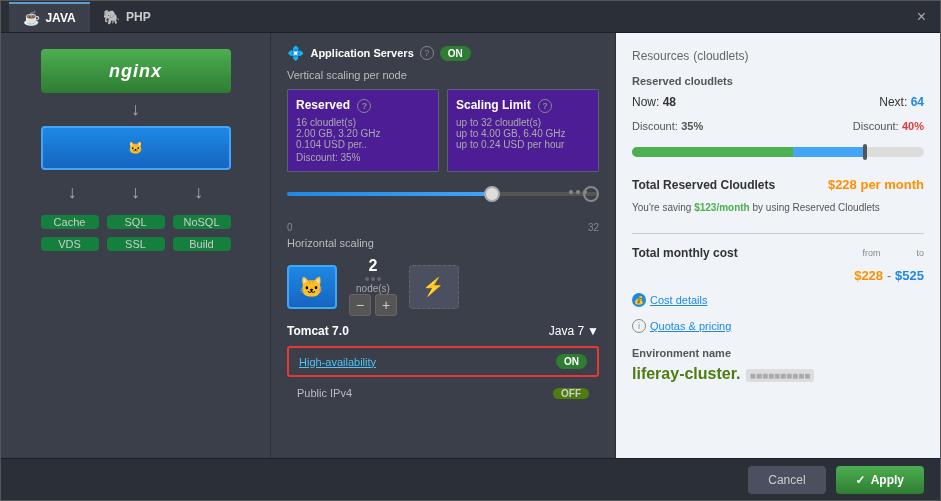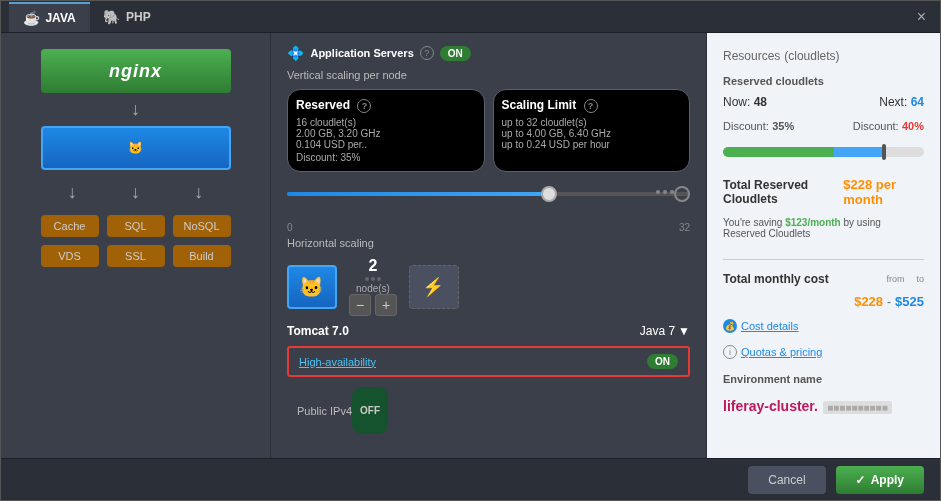--- a/index.html
+++ b/index.html
@@ -103,27 +103,27 @@
       width: 190px;
       justify-content: space-around;
       margin: 6px 0;
     }
     .small-nodes {
       display: flex;
       gap: 8px;
       margin-bottom: 8px;
     }
     .node-btn {
-      background: #a16207;
+      background: #15803d;
       border: none;
       border-radius: 4px;
       color: #ccc;
       font-size: 11px;
       width: 58px;
-      height: 22px;
+      height: 14px;
       cursor: pointer;
     }
     .node-btn-row2 {
       display: flex;
       gap: 8px;
     }
     
     .middle-panel {
       flex: 1;
       padding: 12px 16px;
@@ -161,23 +161,23 @@
       color: #bbb;
       font-size: 11px;
       margin-bottom: 8px;
     }
     .scaling-boxes {
       display: flex;
       gap: 8px;
       margin-bottom: 10px;
     }
     .scaling-box {
-      background: #000000;
+      background: #4c1d95;
       border: 1px solid #5a6070;
-      border-radius: 13px;
+      border-radius: 1px;
       padding: 8px;
       flex: 1;
       color: #ddd;
       font-size: 11px;
     }
     .scaling-box-title {
       font-weight: bold;
       color: #fff;
       font-size: 12px;
       margin-bottom: 4px;
@@ -358,41 +358,41 @@
     }
     .ha-label {
       color: #4fc3f7;
       font-size: 11px;
       text-decoration: underline;
       cursor: pointer;
     }
     .ipv4-row {
       display: flex;
       align-items: center;
-      justify-content: flex-start;
+      justify-content: space-between;
       padding: 6px 10px;
       margin-top: 4px;
     }
     .ipv4-label {
       color: #bbb;
       font-size: 11px;
     }
     .toggle-off {
-      background: #14532d;
+      background: #4d7c0f;
       color: #ccc;
       font-size: 10px;
       font-weight: bold;
       border-radius: 10px;
-      padding: 18px 8px;
+      padding: 0 8px;
       border: none;
       cursor: pointer;
     }
     
     .right-panel {
-      width: 233px;
+      width: 324px;
       background: #f0f4f8;
       padding: 14px 16px;
       display: flex;
       flex-direction: column;
       gap: 8px;
       flex-shrink: 0;
     }
     .resources-title {
       color: #333;
       font-size: 14px;
@@ -539,25 +539,25 @@
       text-decoration: underline;
       cursor: pointer;
     }
     .env-section {
       margin-top: 4px;
     }
     .env-label {
       color: #555;
       font-size: 11px;
       font-weight: bold;
-      margin-bottom: 13px;
+      margin-bottom: 6px;
     }
     .env-name {
-      color: #be185d;
-      font-size: 14px;
+      color: #4d7c0f;
+      font-size: 16px;
       font-weight: bold;
     }
     .env-domain {
       color: #aaa;
       font-size: 10px;
       background: #ddd;
       padding: 1px 4px;
       border-radius: 2px;
       margin-left: 2px;
     }
@@ -810,21 +810,21 @@
         <span>by using Reserved Cloudlets</span>
       </div>
 
       <hr class="divider">
 
       <div class="monthly-vals">
         <span class="monthly-label">Total monthly cost</span>
         <div class="monthly-from-to">
           <div class="from-to-line">
             <span style="font-size:9px;color:#888;">from</span>
-            <span style="font-size:9px;color:#888;margin-left:8px;">to</span>
+            <span style="font-size:9px;color:#888;margin-left:32px;">to</span>
           </div>
         </div>
       </div>
       <div class="monthly-price-row" style="justify-content:flex-end;">
         <span class="price-orange">$228</span>
         <span class="price-sep">-</span>
         <span class="price-blue">$525</span>
       </div>
 
       <div class="link-row">

